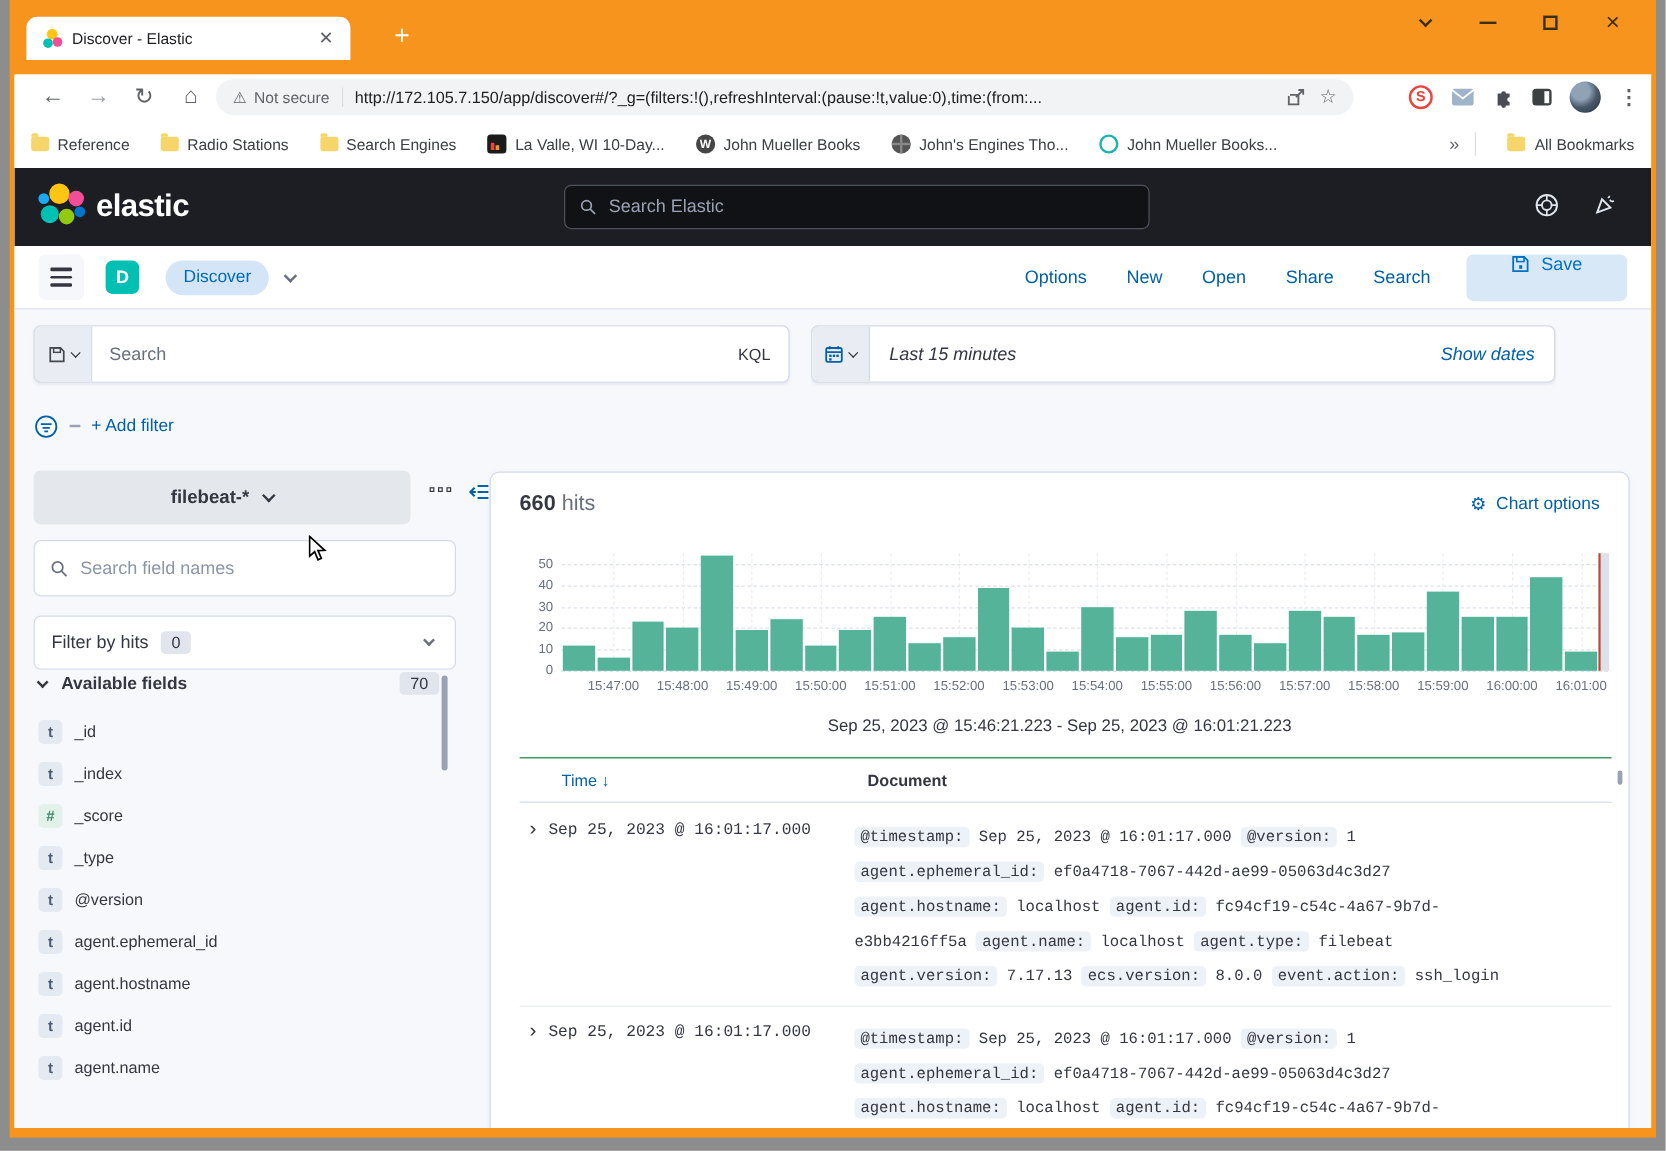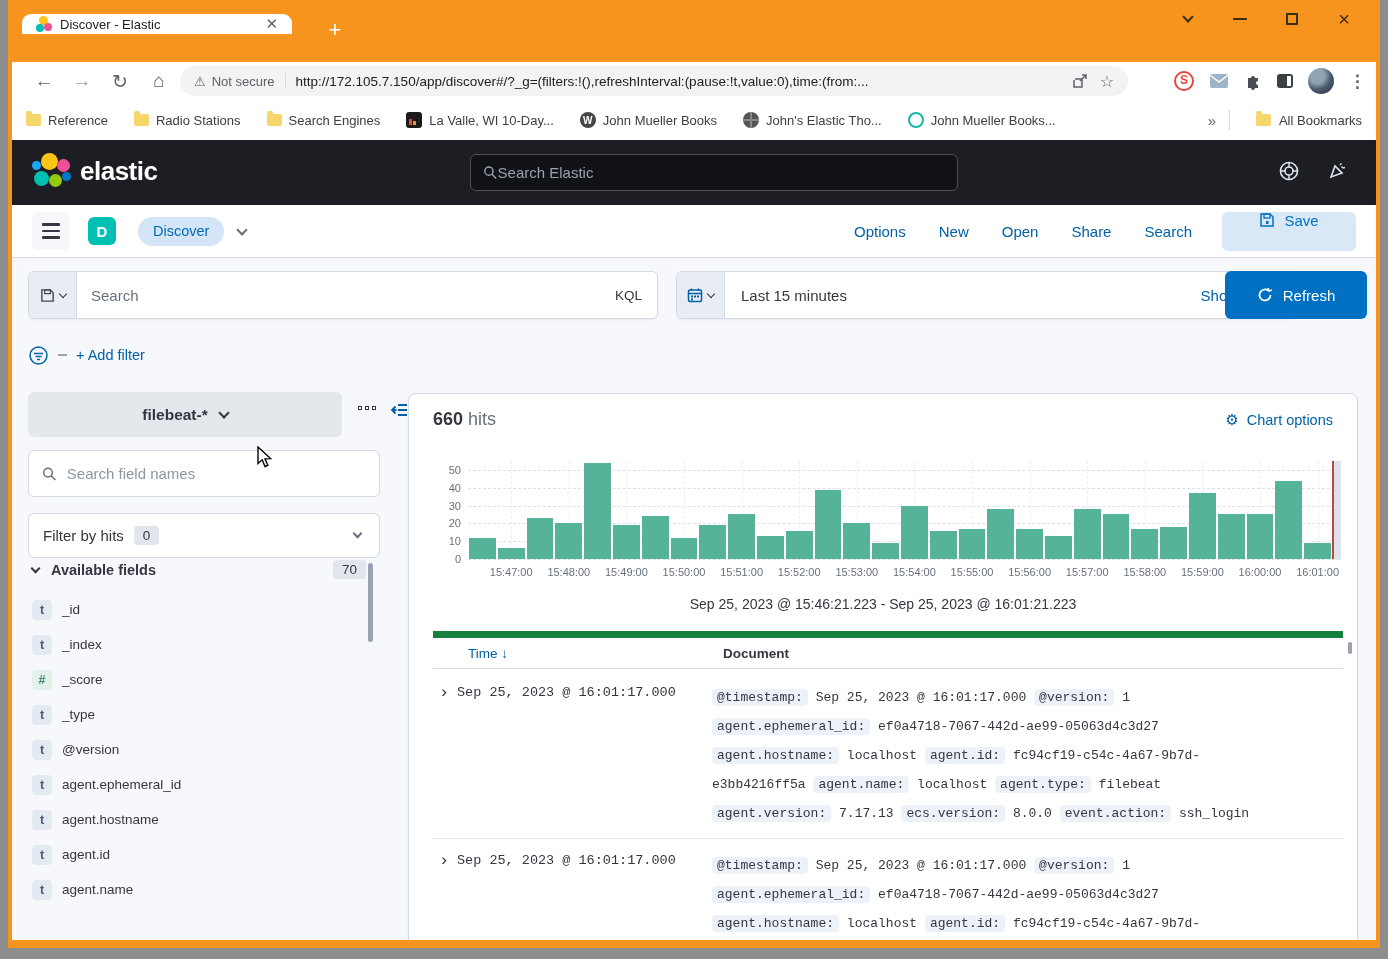--- a/index.html
+++ b/index.html
@@ -2,21 +2,21 @@
 <html><head>
 <meta charset="utf-8">
 <style>
   * { margin:0; padding:0; box-sizing:border-box; }
   html,body { width:1388px; height:959px; }
   body { background:#8d8d8d; font-family:"Liberation Sans", sans-serif; position:relative; overflow:hidden; }
 
   
   .window { position:absolute; left:8px; top:0; width:1372px; height:948px; background:#f7941e; }
   .titlebar { height:62px; position:relative; }
-  .tab { position:absolute; left:14px; top:14px; width:270px; height:20px; background:#fff; border-radius:9px 9px 0 0; display:flex; align-items:center; padding:0 10px; }
+  .tab { position:absolute; left:14px; top:14px; width:270px; height:36px; background:#fff; border-radius:9px 9px 0 0; display:flex; align-items:center; padding:0 10px; }
   .tab-favicon { width:16px; height:16px; position:relative; margin:0 8px 0 4px; flex:none; }
   .tab-favicon i { position:absolute; border-radius:50%; }
   .tab-title { font-size:13px; color:#202124; white-space:nowrap; overflow:hidden; flex:1; }
   .tab-close { font-size:15px; color:#5f6368; padding:0 4px; }
   .newtab { position:absolute; left:312px; top:16px; width:30px; height:30px; color:#fff; font-size:22px; text-align:center; line-height:28px; }
   .wincontrols { position:absolute; right:10px; top:4px; display:flex; }
   .wc { width:52px; height:30px; display:flex; align-items:center; justify-content:center; color:#3a2f10; }
   .chev { width:8px; height:8px; border-right:2px solid #3a2f10; border-bottom:2px solid #3a2f10; transform:rotate(45deg); margin-top:-4px; }
   .wc-min { width:14px; height:2px; background:#3a2f10; }
   .wc-max { width:12px; height:12px; border:2px solid #3a2f10; }
@@ -57,41 +57,41 @@
   .bm-over { position:absolute; right:160px; color:#5f6368; font-size:15px; }
   .bm-sep { position:absolute; right:146px; width:1px; height:20px; background:#dadce0; }
   .bm-all { position:absolute; right:14px; display:flex; align-items:center; gap:8px; font-size:13px; color:#3c4043; }
 
   
   .esheader { height:65px; background:#1d1e24; position:relative; }
   .eslogo { position:absolute; left:20px; top:13px; width:40px; height:38px; }
   .eslogo i { position:absolute; border-radius:50%; }
   .esbrand { position:absolute; left:68px; top:16px; color:#fff; font-size:26px; font-weight:bold; letter-spacing:-0.5px; }
   .gsearch { position:absolute; left:458px; top:14px; width:488px; height:37px; background:#111216; border:1px solid#4c515c; border-radius:6px; display:flex; align-items:center; padding:0 12px; }
-  .gsearch input { background:transparent; border:none; outline:none; color:#98a2b3; font-size:15px; margin-left:0; width:100%; font-family:"Liberation Sans",sans-serif; }
+  .gsearch input { background:transparent; border:none; outline:none; color:#98a2b3; font-size:15px; margin-left:10px; width:100%; font-family:"Liberation Sans",sans-serif; }
   .gsearch input::placeholder { color:#98a2b3; }
   .hdric { position:absolute; top:20px; }
 
   
   .esnav { height:53px; background:#fff; border-bottom:1px solid #d3dae6; display:flex; align-items:center; padding:0 20px; }
   .hamb { width:38px; height:38px; border-radius:6px; background:#f5f7fa; display:flex; flex-direction:column; justify-content:center; gap:4px; padding:0 10px; }
   .hamb i { height:2.5px; background:#343741; border-radius:1px; }
   .spacebadge { width:28px; height:28px; border-radius:6px; background:#00bfb3; color:#fff; font-weight:bold; font-size:15px; display:flex; align-items:center; justify-content:center; margin-left:18px; }
   .crumb { margin-left:22px; height:29px; background:#d3e5f7; color:#006bb4; border-radius:15px; padding:0 15px; font-size:14.5px; font-weight:500; display:flex; align-items:center; }
   .crumbchev { width:8px; height:8px; border-right:2px solid #69707d; border-bottom:2px solid #69707d; transform:rotate(45deg); margin:-3px 0 0 14px; }
   .navspace { flex:1; }
   .actions { display:flex; gap:33px; margin-right:30px; }
   .actions a { color:#0061a6; font-size:15px; text-decoration:none; }
   .savebtn { width:134px; height:39px; background:#d9e8f7; border-radius:6px; color:#0071c2; font-size:15px; font-weight:500; display:flex; justify-content:center; gap:9px; }
 
   
   .esquery { height:74px; background:#f7f8fc; position:relative; }
   .grp { position:absolute; top:13px; height:48px; background:#fff; border:1px solid #d3dae6; border-radius:6px; display:flex; overflow:hidden; box-shadow:0 1px 2px rgba(152,162,179,.15); }
   .qleft { left:16px; width:630px; }
-  .qright { left:664px; width:620px; }
+  .qright { left:664px; width:620px;font-style:italic; }
   .sqbtn { width:48px; background:#e9edf3; border-right:1px solid #d3dae6; display:flex; align-items:center; justify-content:center; gap:5px; flex:none; }
   .minichev { width:6px; height:6px; border-right:1.5px solid #343741; border-bottom:1.5px solid #343741; transform:rotate(45deg); margin-top:-2px; }
   .qinput { flex:1; border:none; outline:none; padding:0 14px; font-size:15px; color:#343741; font-family:"Liberation Sans",sans-serif; }
   .qinput::placeholder { color:#69707d; }
   .kql { padding:0 15px; display:flex; align-items:center; font-size:13.5px; color:#343741; }
   .timetxt { flex:1; padding-left:16px; font-size:15px; color:#343741; display:flex; align-items:center; }
   .showdates { padding-right:16px; display:flex; align-items:center; font-size:15px; color:#0061a6; }
   .refresh { position:absolute; right:9px; top:13px; width:142px; height:48px; background:#0071c2; border-radius:6px; color:#fff; font-size:15px; font-weight:500; display:flex; align-items:center; justify-content:center; gap:10px; }
 
   
@@ -137,21 +137,21 @@
   .gear { font-size:15px; color:#0061a6; }
   .plot { position:absolute; left:59px; top:67px; width:872px; height:98px; }
   .gline { position:absolute; left:0; width:100%; border-top:1px dashed #dde1ea; }
   .vline { position:absolute; top:0; height:100%; border-left:1px dashed #eceef3; }
   .bar { position:absolute; bottom:0; background:#54b399; }
   .ytick { position:absolute; width:34px; text-align:right; font-size:11px; color:#69707d; }
   .xtick { position:absolute; top:172px; font-size:11px; color:#69707d; transform:translateX(-50%); white-space:nowrap; }
   .nowline { position:absolute; left:923px; top:67px; width:2px; height:98px; background:#b84a3a; }
   .partialzone { position:absolute; left:925px; top:67px; width:7px; height:98px; background:#dde2ea; }
   .caption { position:absolute; left:0; top:202px; width:100%; text-align:center; font-size:14px; color:#343741; }
-  .thead { position:absolute; left:24px; right:14px; top:237px; height:38px; border-top:7px solid #15803d; border-bottom:1px solid #d3dae6; display:flex; align-items:center; }
+  .thead { position:absolute; left:24px; right:14px; top:237px; height:38px; border-top:1px solid #15803d; border-bottom:1px solid #d3dae6; display:flex; align-items:center; }
   .th-time { margin-left:35px; width:255px; font-size:13.5px; font-weight:bold; color:#343741; }
   .th-time span { color:#0061a6; font-weight:normal; }
   .th-doc { font-size:13.5px; font-weight:bold; color:#343741; }
   .rows { position:absolute; left:24px; right:14px; top:277px; }
   .drow { display:flex; border-bottom:1px solid #e6eaf0; padding:12px 0 10px; }
   .expander { width:24px; padding-left:6px; font-size:17px; color:#343741; line-height:20px; font-family:"Liberation Mono",monospace; }
   .rtime { width:255px; font-family:"Liberation Mono",monospace; font-size:13.5px; color:#343741; padding-top:2px; white-space:nowrap; }
   .rdoc { width:565px; font-family:"Liberation Mono",monospace; font-size:13px; color:#343741; line-height:29px; }
   .pill { background:#edf1f8; border-radius:4px; padding:1px 5px; }
   .vscrolldot { position:absolute; right:5px; top:248px; width:4px; height:12px; background:#98a2b3; border-radius:2px; }
@@ -244,21 +244,21 @@
               <b></b>
             </span>
             <span>La Valle, WI 10-Day...</span>
           </span>
           <span class="bm">
             <span class="bmic ic-wp">W</span>
             <span>John Mueller Books</span>
           </span>
           <span class="bm">
             <span class="bmic ic-globe"></span>
-            <span>John's Elastic Tho...</span>
+            <span>John's Engines Tho...</span>
           </span>
           <span class="bm">
             <span class="bmic ic-gd"></span>
             <span>John Mueller Books...</span>
           </span>
         </span>
       <span class="bm-over">»</span>
       <span class="bm-sep"></span>
       <span class="bm-all">
         <span class="folder"></span>
@@ -344,27 +344,20 @@
               <path d="M4.5 1.5 V4 M11.5 1.5 V4 M1.5 6.5 H14.5" stroke="#0061a6" stroke-width="1.5"></path>
               <rect x="4" y="8.5" width="2" height="2" fill="#0061a6"></rect>
               <rect x="7" y="8.5" width="2" height="2" fill="#0061a6"></rect>
               <rect x="10" y="8.5" width="2" height="2" fill="#0061a6"></rect>
               <rect x="4" y="11.5" width="2" height="2" fill="#0061a6"></rect>
             </svg>
           <span class="minichev"></span>
         </div>
         <div class="timetxt">Last 15 minutes</div>
         <div class="showdates">Show dates</div>
-      </div>
-      <div class="refresh">
-        <svg width="16" height="16" viewBox="0 0 16 16">
-            <path d="M13.5 8 a5.5 5.5 0 1 1 -2 -4.3" fill="none" stroke="#fff" stroke-width="1.8"></path>
-            <path d="M11 1 L12 4 L14.8 3" fill="none" stroke="#fff" stroke-width="1.6"></path>
-          </svg>
-        <span>Refresh</span>
       </div>
     </div>
 
     <div class="esfilter">
       <svg width="21" height="21" viewBox="0 0 21 21">
           <circle cx="10.5" cy="10.5" r="8.5" fill="none" stroke="#0061a6" stroke-width="1.5"></circle>
           <path d="M6 8.5 H15 M7.5 11.5 H13.5 M9 14.5 H12" stroke="#0061a6" stroke-width="1.5"></path>
         </svg>
       <span class="fdash"></span>
       <span class="addfilter">+ Add filter</span>

